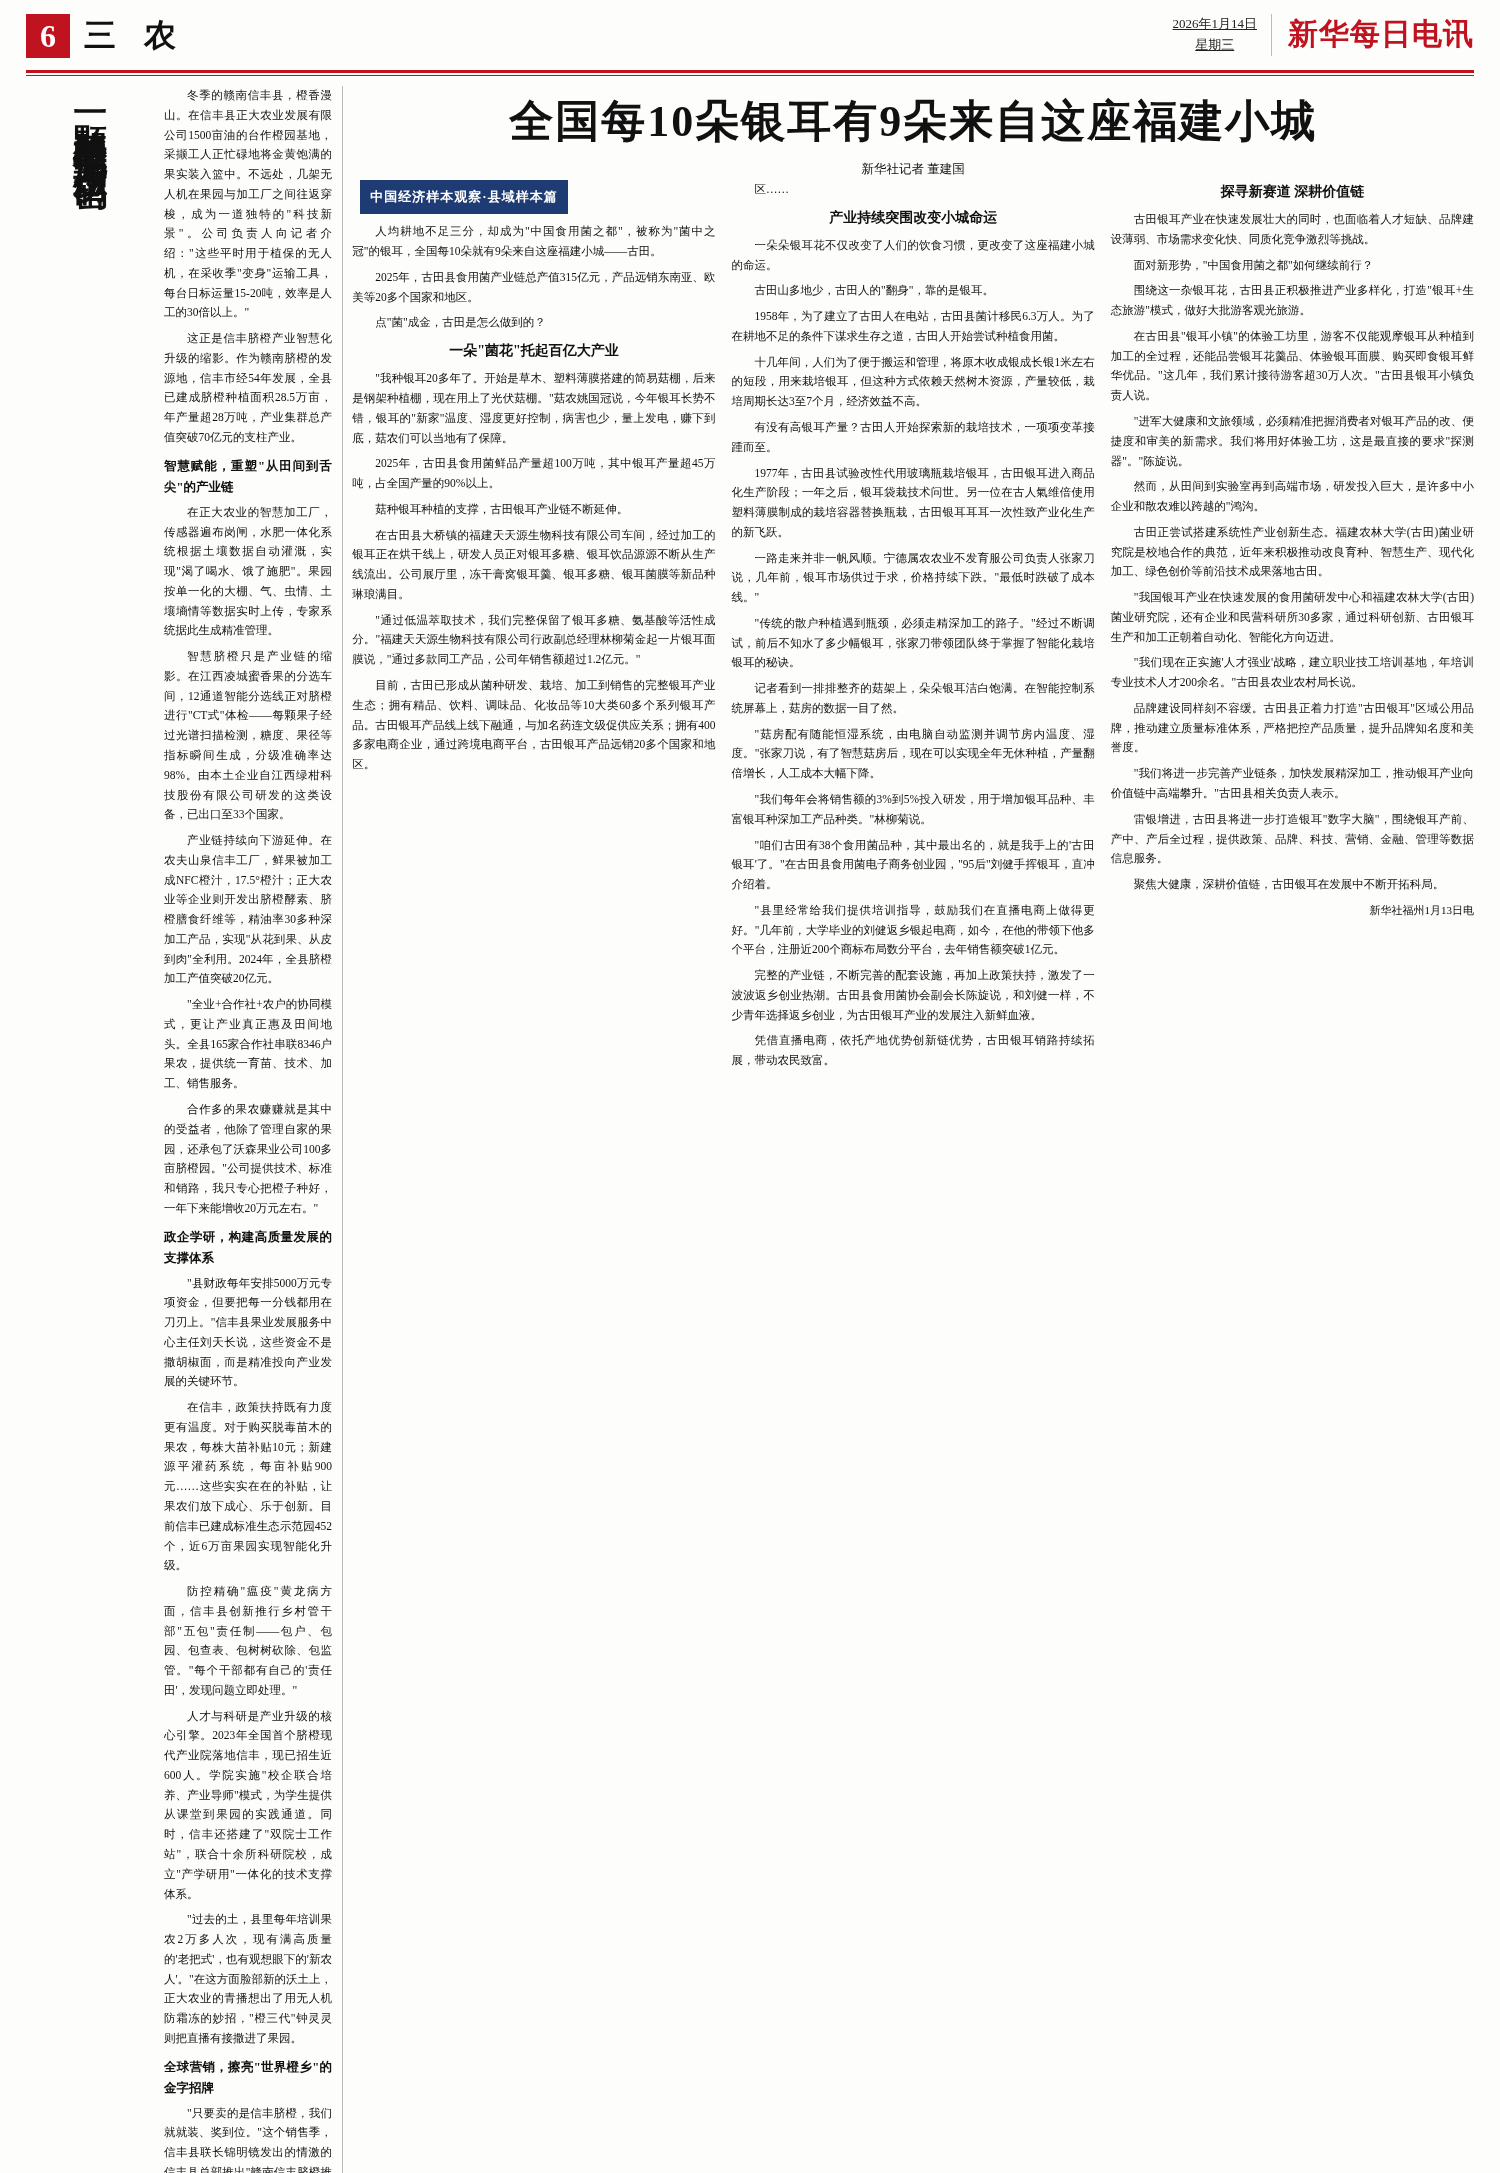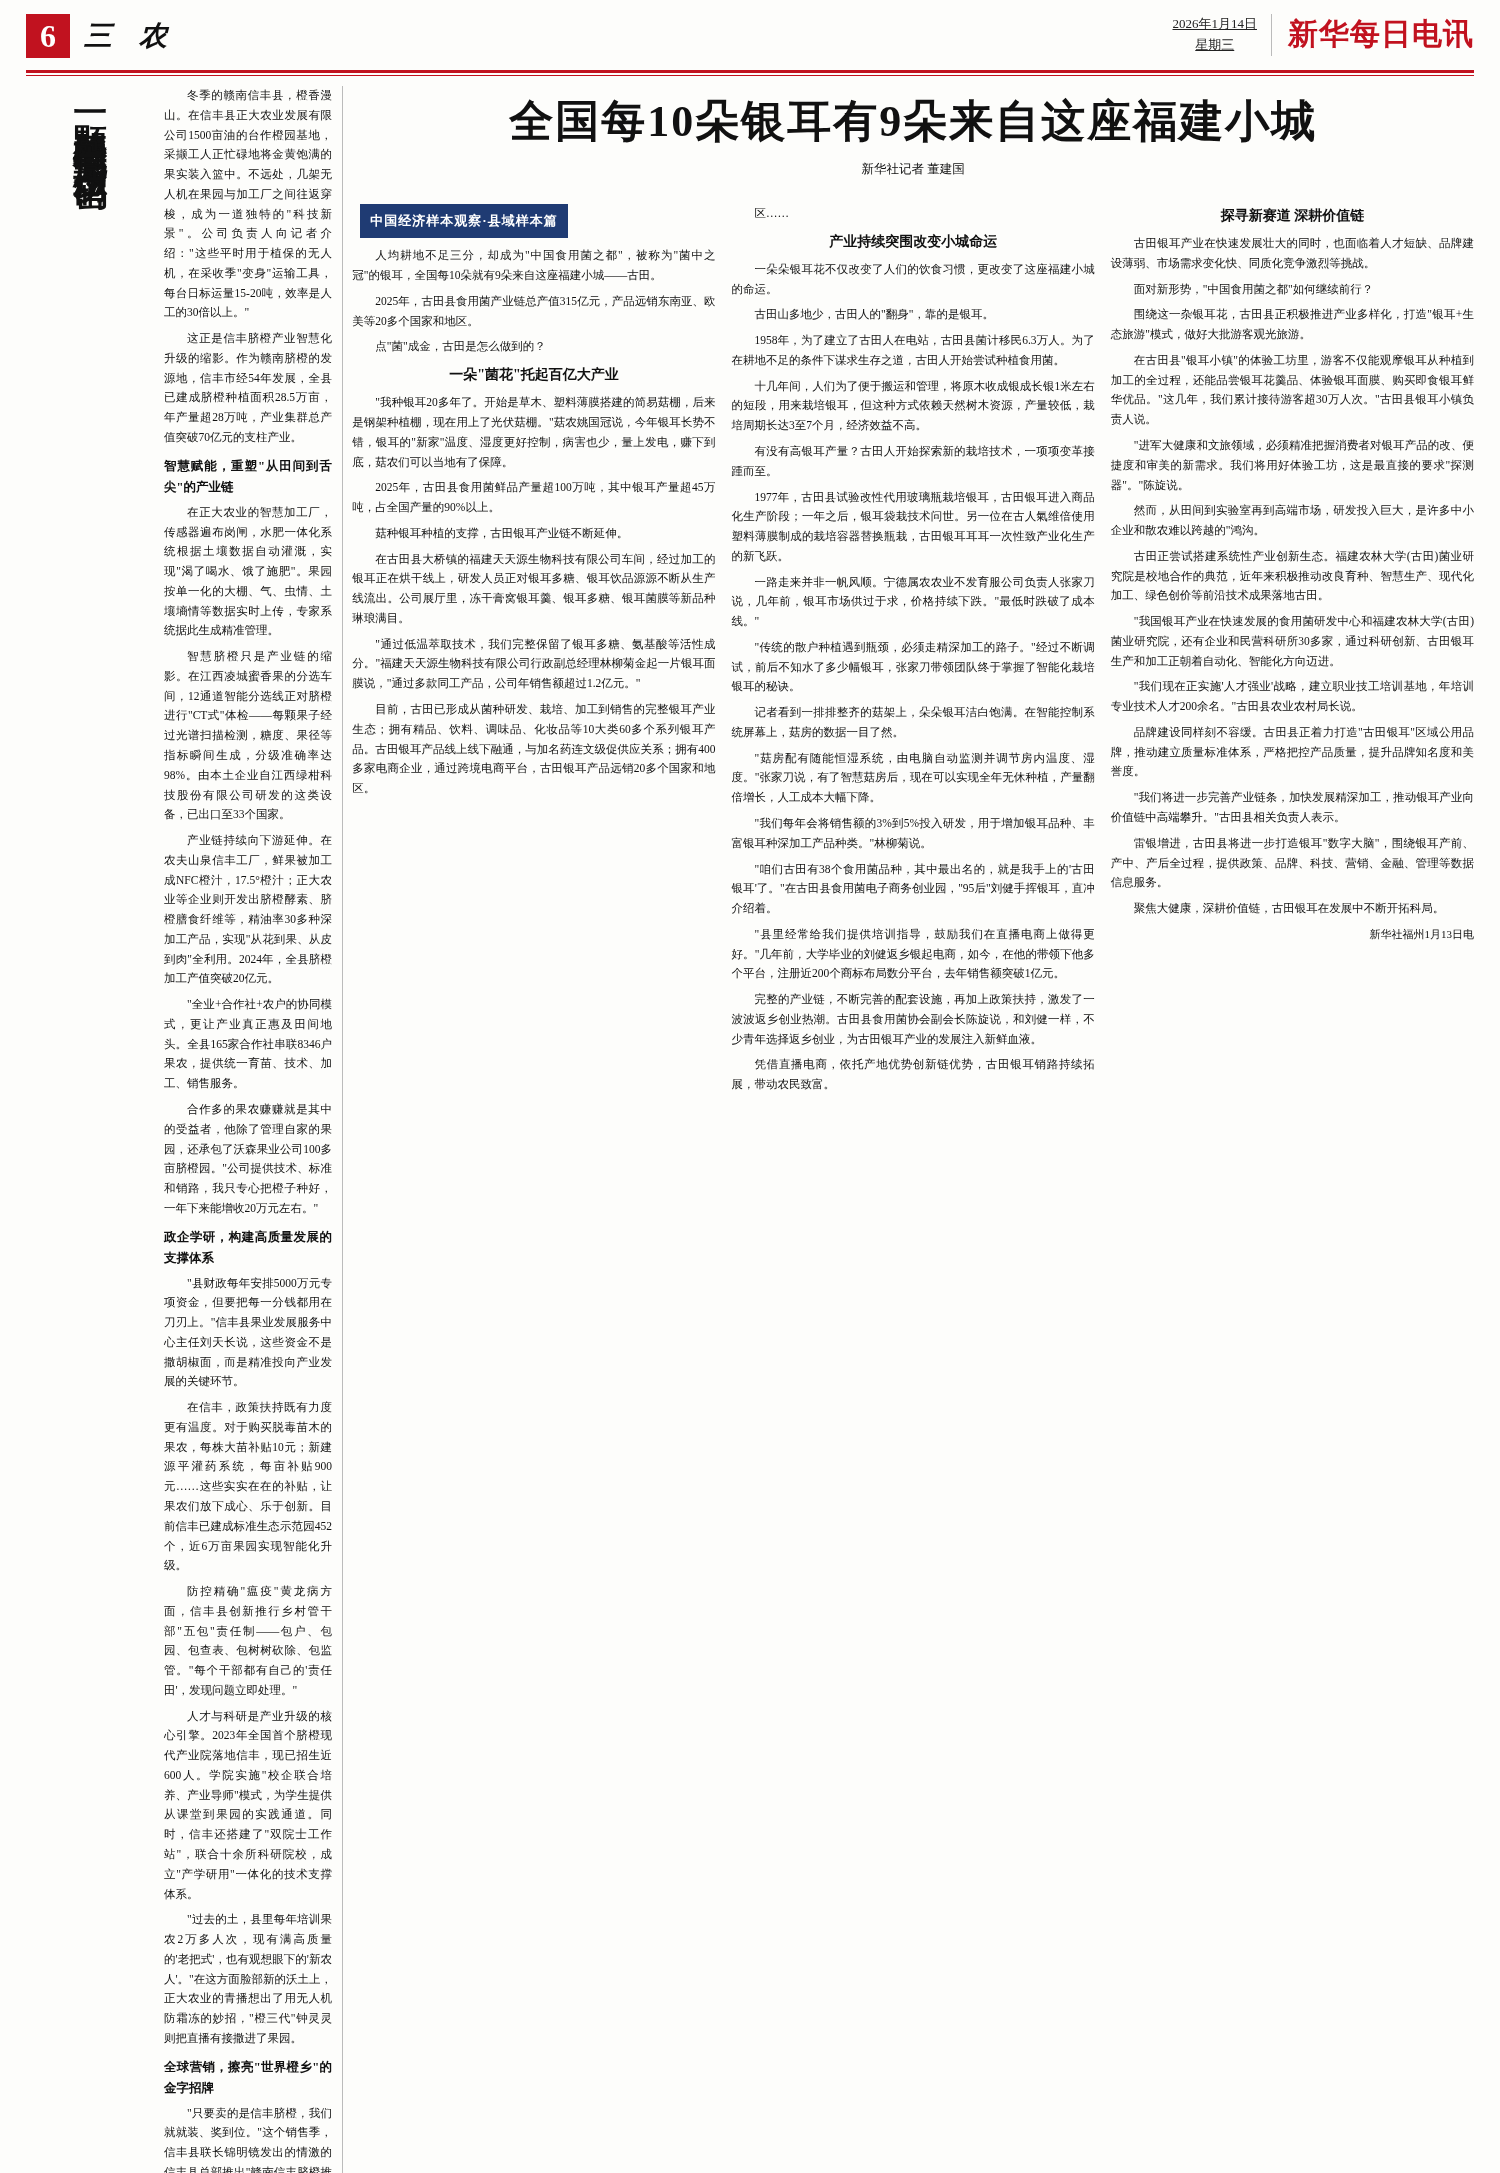--- a/index.html
+++ b/index.html
@@ -14,22 +14,22 @@
   }
   .page { width:1500px; height:2173px; position:relative; padding:0 26px; }
 
   
   .masthead { display:flex; align-items:flex-start; justify-content:space-between;
     padding:14px 0 6px 0; }
   .mast-left { display:flex; align-items:center; gap:14px; }
   .page-num-box { width:44px; height:44px; background:#c1121f; color:#fff;
     font-size:32px; font-weight:700; display:flex; align-items:center; justify-content:center;
     font-family:"Liberation Serif", serif; }
-  .section-name { font-size:28px; font-weight:700; letter-spacing:10px;
-    font-family:"Liberation Serif", serif;font-style:italic; }
+  .section-name { font-size:32px; font-weight:700; letter-spacing:10px;
+    font-family:"Liberation Serif", serif; }
   .mast-right { display:flex; align-items:center; gap:16px; }
   .date-block { text-align:center; font-size:13px; line-height:1.6; color:#222; padding-right:14px; border-right:1px solid #bbb;text-decoration:underline;}
   .paper-logo { font-size:30px; font-weight:700; color:#c1121f; letter-spacing:1px;font-family:Liberation Mono, monospace; }
   .rule-thick { height:3px; background:#c1121f; margin-top:6px; }
   .rule-thin { height:1px; background:#c1121f; margin-top:2px; }
 
   
   .content { display:flex; gap:10px; margin-top:10px; }
   .col-left-head { width:128px; flex:0 0 128px; }
   .col-main { flex:1 1 auto; }
@@ -42,21 +42,21 @@
     font-family:"Liberation Serif", serif;
   }
 
   .lcol-body { column-count:1; font-size:11.5px; line-height:1.72; text-align:justify; }
   .lcol-body p { margin:0 0 6px 0; text-indent:2em; }
   .sub-h { font-weight:700; font-size:12.5px; margin:8px 0 4px 0; text-indent:0; }
 
   
   .main-head { font-size:44px; font-weight:700; text-align:center; letter-spacing:2px;
     margin:6px 0 10px 0; font-family:"Liberation Serif", serif; }
-  .main-byline { text-align:center; font-size:12.5px; margin-bottom:26px; }
+  .main-byline { text-align:center; font-size:12.5px; margin-bottom:2px; }
 
   .tag { display:inline-block; background:#1f3b73; color:#fff; font-size:13px;
     padding:6px 10px; font-weight:700; letter-spacing:1px;margin-left:8px; }
 
   .threecol { display:flex; gap:16px; }
   .threecol > div { flex:1; }
   .body-txt { font-size:11.5px; line-height:1.72; text-align:justify; }
   .body-txt p { margin:0 0 6px 0; text-indent:2em; }
   .h-sub { text-align:center; font-weight:700; font-size:14px; margin:10px 0 6px 0; text-indent:0 !important; }
   .src { font-size:11px; text-align:right; margin-top:4px; }

